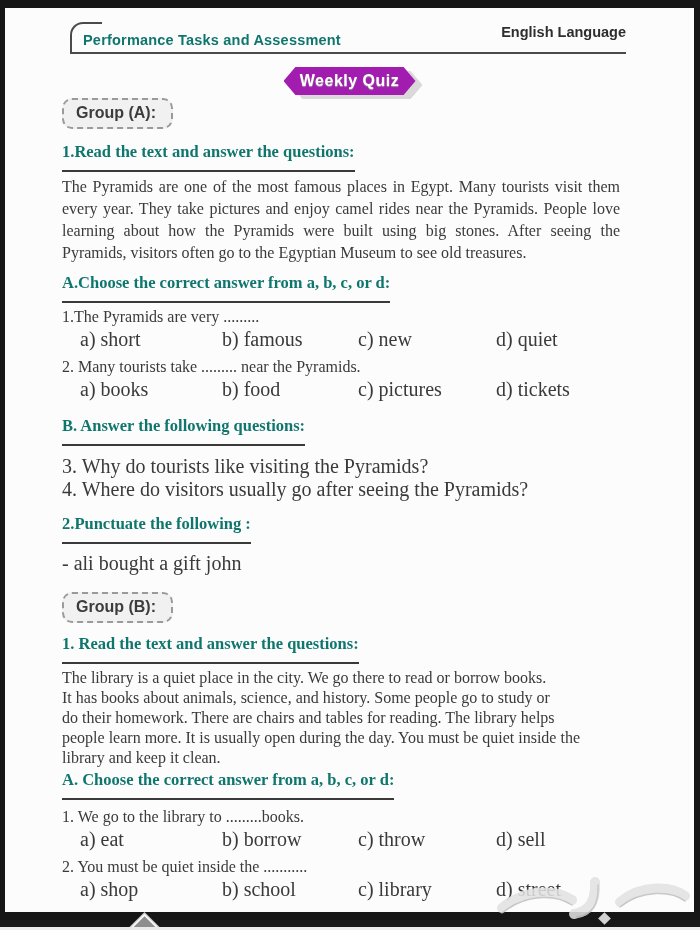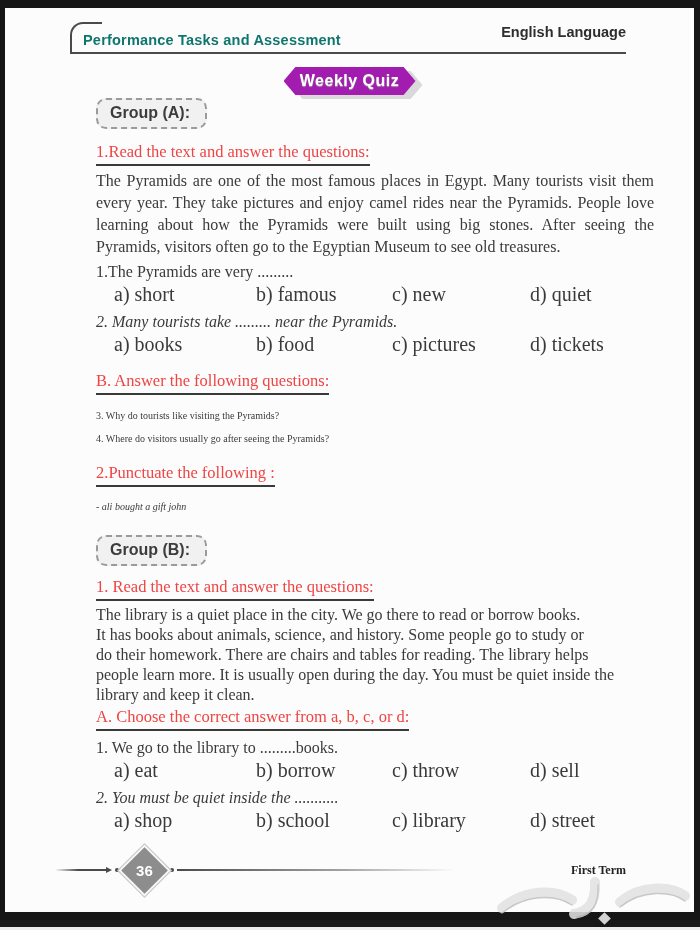--- a/index.html
+++ b/index.html
@@ -45,39 +45,39 @@
   }
   .badge{
     position:absolute;left:0;top:0;width:132px;height:28px;
     background:#a21caf;color:#ffffff;
     clip-path:polygon(0 50%,9% 0,91% 0,100% 50%,91% 100%,9% 100%);
     font-family:"Liberation Sans",sans-serif;font-weight:bold;font-size:16px;
     line-height:28px;text-align:center;letter-spacing:.5px;
     text-shadow:0 1px 1px #9d9d9d;
   }
   
-  .content{margin-left:91px;width:558px;color:#3a3a3a;}
+  .content{margin-left:57px;width:558px;color:#3a3a3a;}
   .group-label{
     display:inline-block;margin-top:3px;padding:4px 15px 5px 12px;
     border:2px dashed #9a9a9a;border-radius:10px;background:#f1f1f1;
     font-family:"Liberation Sans",sans-serif;font-weight:bold;
     font-size:16px;color:#3c3c3c;
   }
   .sec-head{
-    display:inline-block;font-weight:normal;font-size:16.5px;color:#ef4444;
-    border-bottom:2px solid #3a3a3a;padding-bottom:2px;
+    display:inline-block;font-weight:bold;font-size:16.5px;color:#0f766e;
+    border-bottom:2px solid #3a3a3a;padding-bottom:8px;
   }
   .passage{font-size:16px;line-height:22px;text-align:justify;margin-top:4px;}
   .passage.pre{white-space:pre-line;text-align:left;line-height:20px;}
   .question{font-size:16px;line-height:20px;}
   .options{
     display:grid;grid-template-columns:142px 136px 138px auto;
     padding-left:18px;font-size:20px;line-height:20px;margin-top:2px;
   }
-  .q-simple{font-size:10px;line-height:23px;}
+  .q-simple{font-size:20px;line-height:23px;}
   
   .footer-row{
     display:flex;align-items:center;
     margin:16px 68px 0 50px;height:48px;position:relative;
   }
   .f-line-left{
     width:52px;height:2px;
     background:linear-gradient(to right,rgba(70,70,70,0),#4a4a4a 45%);
   }
   .f-arrow{
@@ -103,21 +103,21 @@
     margin-left:auto;font-family:Liberation Serif, serif;
     font-weight:bold;font-size:12px;color:#232323;
   }
   
   .watermark{
     position:absolute;right:8px;bottom:2px;width:200px;height:58px;z-index:5;
     opacity:.92;
   }
   
   .mt2{margin-top:2px;}.mt4{margin-top:4px;}.mt7{margin-top:7px;}
-  .mt8{margin-top:8px;font-style:italic;}.mt9{margin-top:9px;}.mt11{margin-top:11px;}
+  .mt8{margin-top:8px;}.mt9{margin-top:9px;}.mt11{margin-top:11px;}
   .mt13{margin-top:13px;}.mt14{margin-top:14px;}.mt17{margin-top:17px;}
 </style>
 </head>
 <body>
 
 <div class="page">
 
   <div class="header">
     <div class="corner"></div>
     <span class="h-title">Performance Tasks and Assessment</span>
@@ -133,20 +133,23 @@
   <div class="content">
 
     
     <div class="group-label">Group (A):</div>
 
     <div class="mt13">
       <span class="sec-head">1.Read the text and answer the questions:</span>
     </div>
     <div class="passage">The Pyramids are one of the most famous places in Egypt. Many tourists visit them every year. They take pictures and enjoy camel rides near the Pyramids. People love learning about how the Pyramids were built using big stones. After seeing the Pyramids, visitors often go to the Egyptian Museum to see old treasures.</div>
 
+    <div class="mt9">
+      <span class="sec-head">A.Choose the correct answer from a, b, c, or d:</span>
+    </div>
     <div class="question mt4">1.The Pyramids are very .........</div>
     <div class="options">
       <span>a) short</span>
       <span>b) famous</span>
       <span>c) new</span>
       <span>d) quiet</span>
     </div>
     <div class="question mt8">2. Many tourists take ......... near the Pyramids.</div>
     <div class="options">
       <span>a) books</span>

